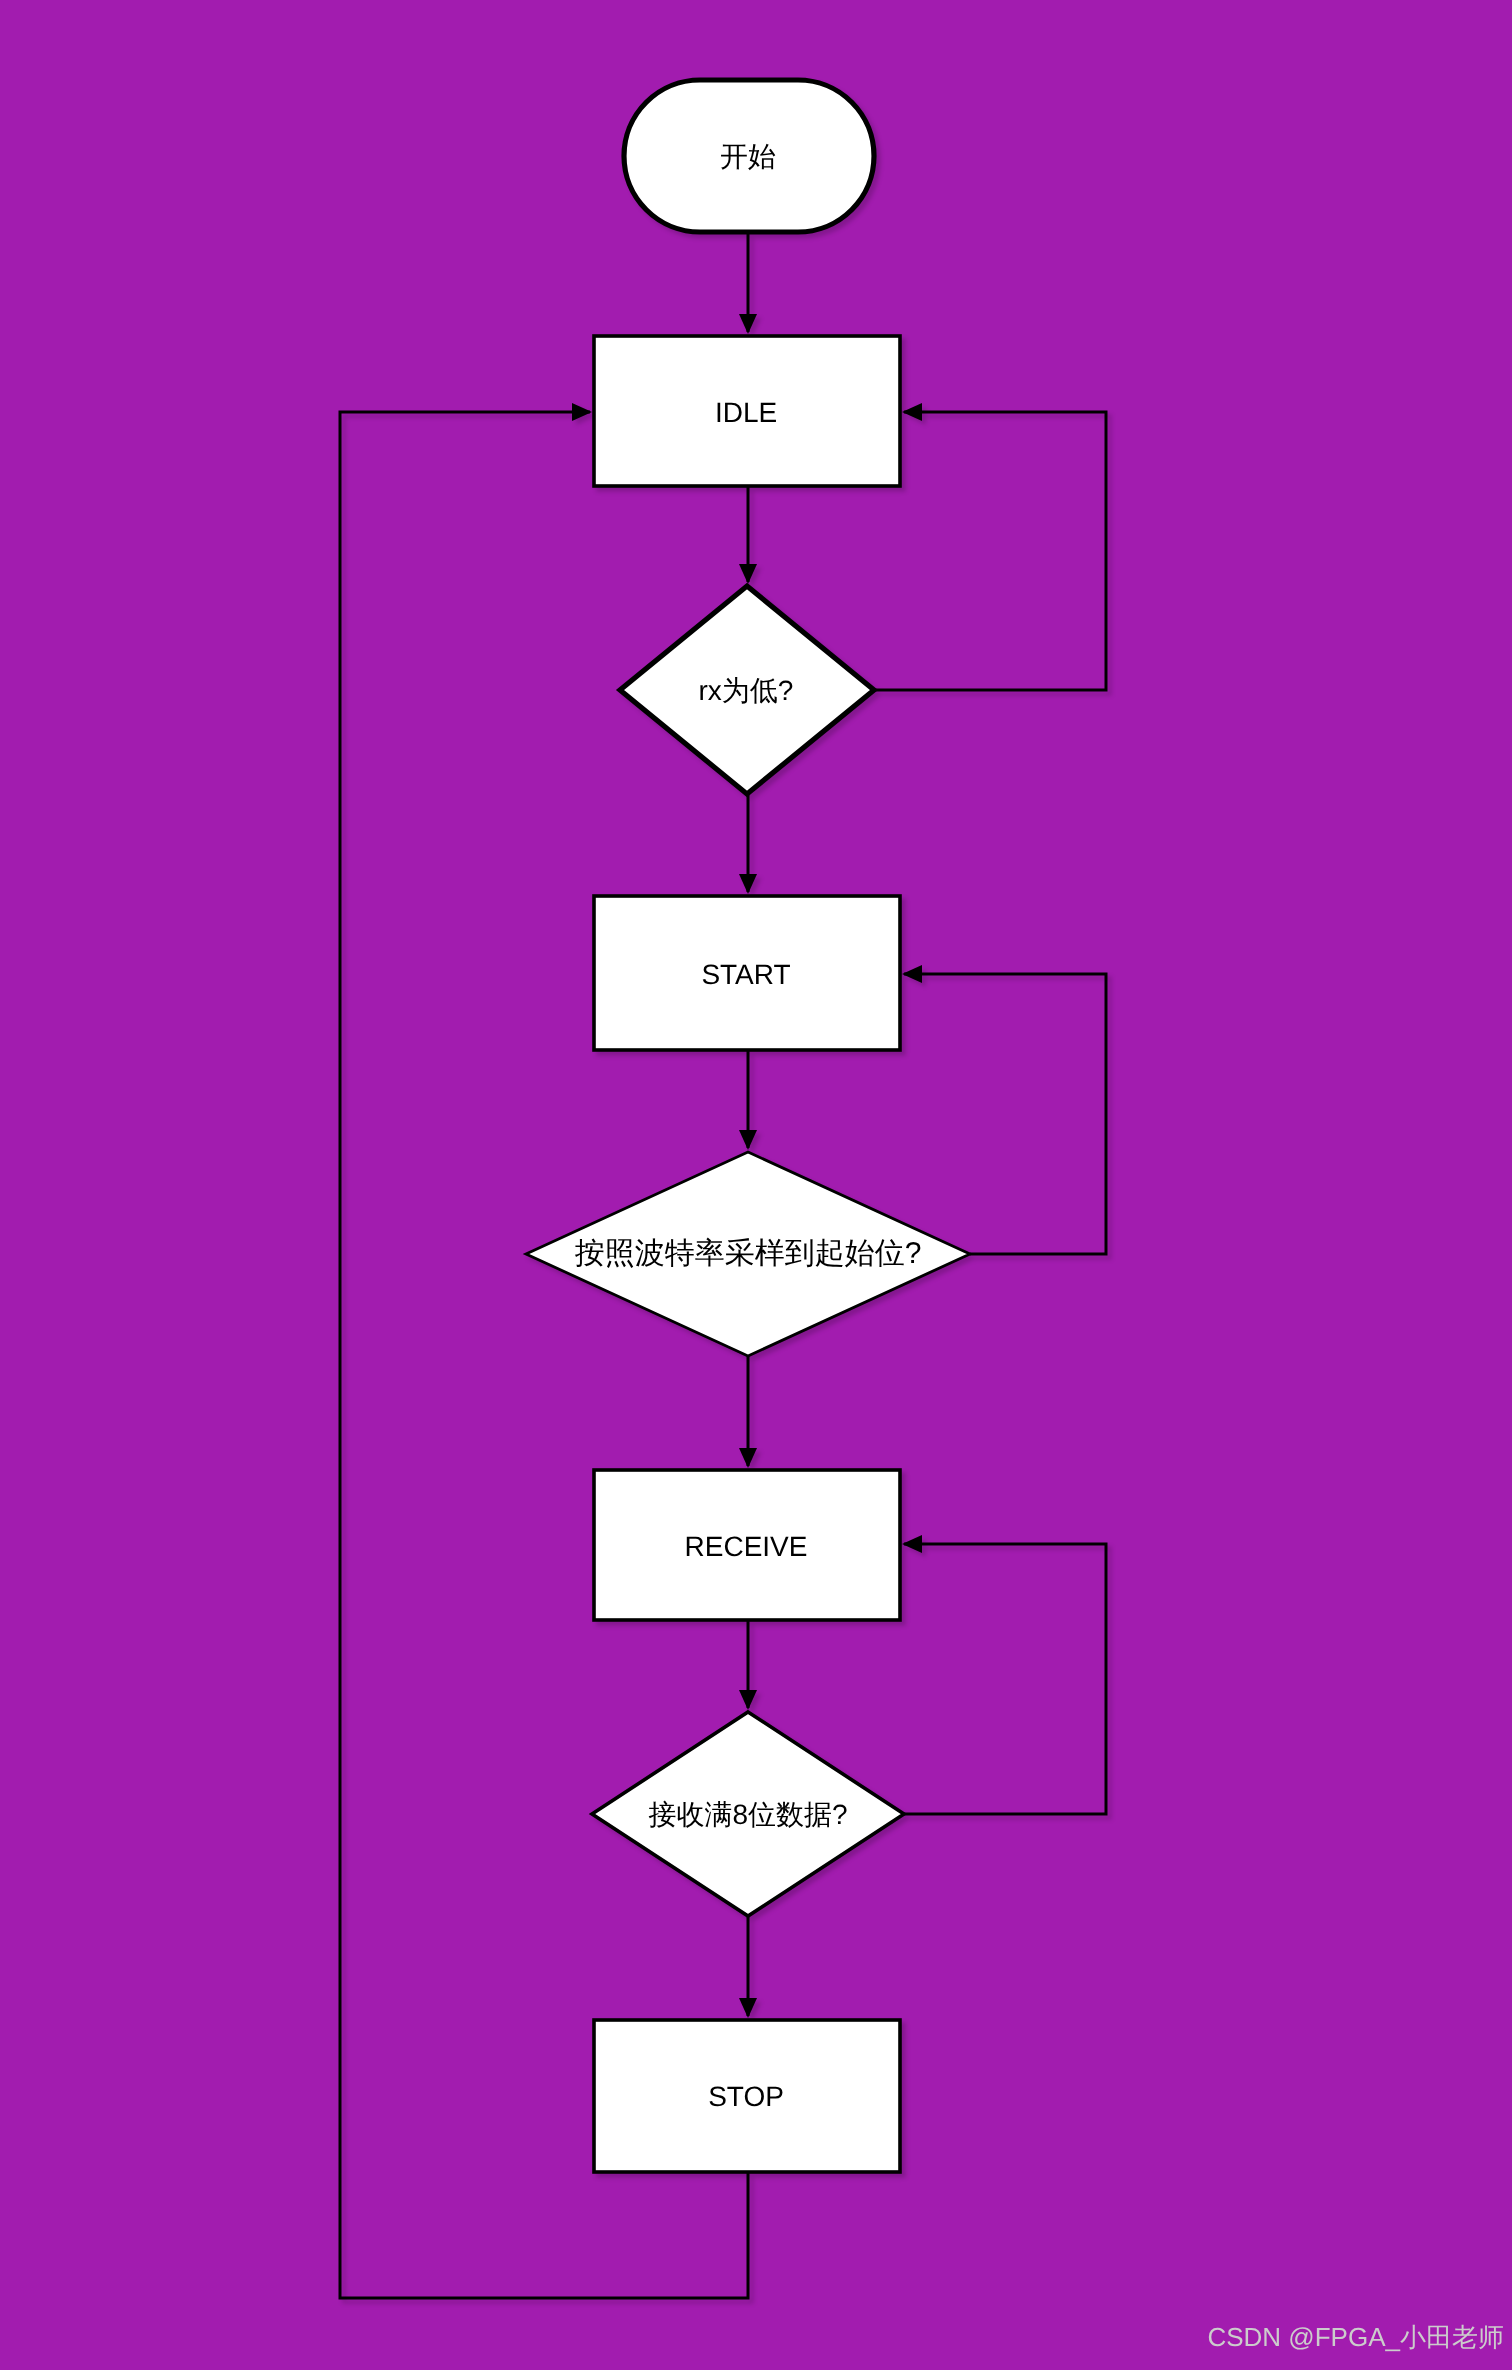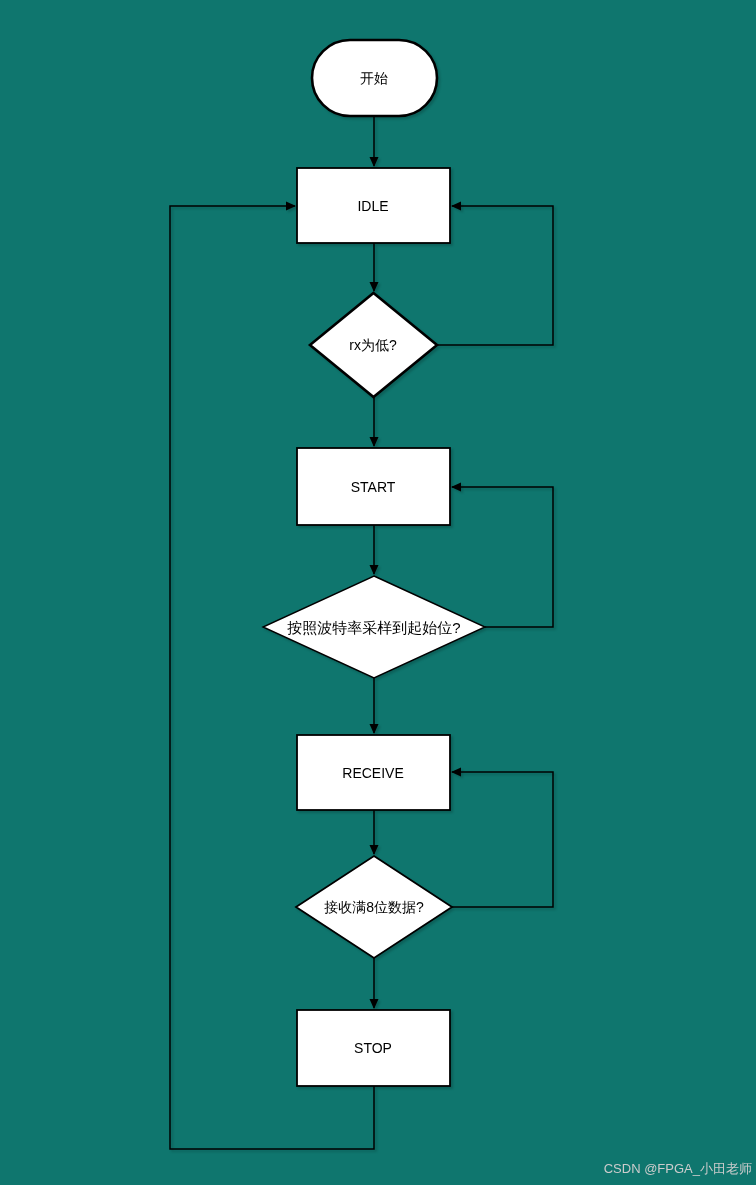--- a/index.html
+++ b/index.html
@@ -4,21 +4,21 @@
 <style>
   html, body {
     margin: 0;
     padding: 0;
     background: #ffffff;
   }
   .page {
     position: relative;
     width: 756px;
     height: 1185px;
-    background: #0f766e;
+    background: #a21caf;
     overflow: hidden;
     font-family: "Liberation Sans", "DejaVu Sans", sans-serif;
   }
   svg { display: block; }
 
   .diagram-shadow {
     filter: drop-shadow(2px 2px 1px rgba(0,0,0,0.18));
   }
   .shape {
     fill: var(--fill, #ffffff);

